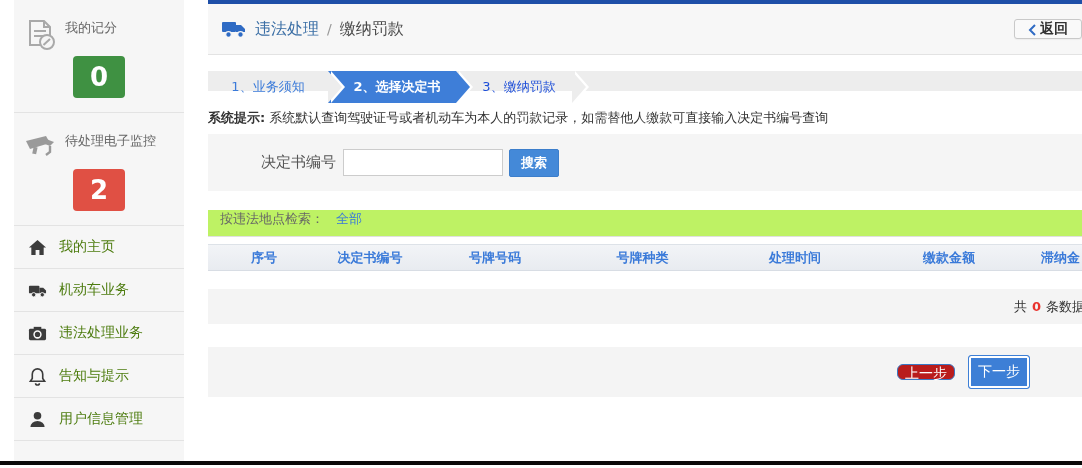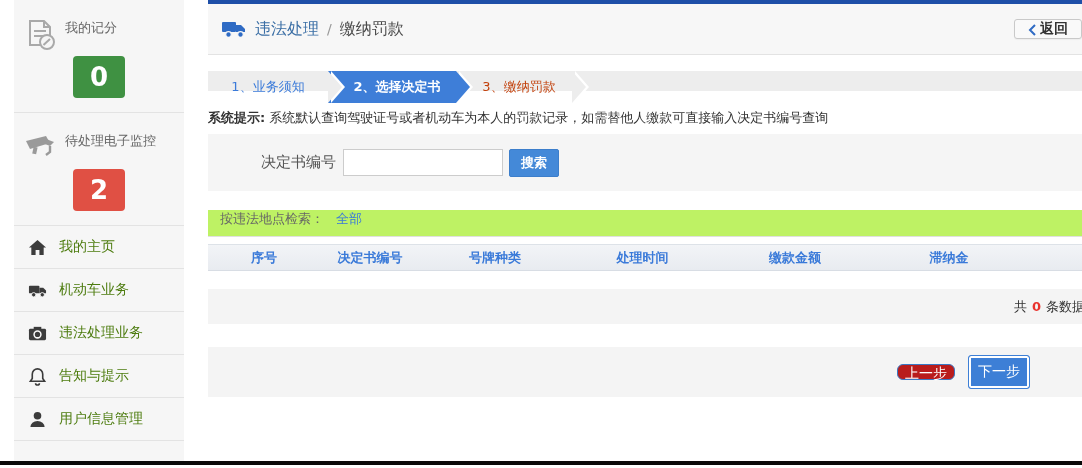--- a/index.html
+++ b/index.html
@@ -41,21 +41,21 @@
   .steps { margin-top:16px; height:20px; background:#ededed; display:flex; position:relative; }
   .step { position:relative; display:flex; align-items:center; justify-content:center;
           font-size:13px; height:32px; cursor:pointer; }
   .step .arrow-gap, .step .arrow-tip { content:""; position:absolute; top:0; width:0; height:0;
           border-top:16px solid transparent; border-bottom:16px solid transparent; }
   .step .arrow-gap { right:-17px; border-left:14px solid #fff; }
   .step .arrow-tip { right:-14px; border-left:14px solid #ededed; }
   .step1 { width:120px; z-index:6; color:#3a7ad9; }
   .step2 { width:128px; z-index:4; background:#3e7ed8; color:#fff; font-weight:bold; padding-left:10px; }
   .step2 .arrow-tip { border-left-color:#3e7ed8; }
-  .step3 { width:116px; z-index:2; color:#c2410c; padding-left:10px; }
+  .step3 { width:116px; z-index:2; color:#1d4ed8; padding-left:10px; }
   .steps-filler { flex:1; background:#ededed; }
 
   
   .notice { margin-top:18px; font-size:13px; color:#333; }
   .notice b { font-weight:bold; }
 
   
   .form-box { margin-top:7px; height:57px; background:#f5f5f5; display:flex; align-items:center; }
   .form-label { margin-left:53px; font-size:15px; color:#555; }
   .form-input { margin-left:7px; width:160px; height:27px; border:1px solid #ccc; background:#fff;
@@ -238,20 +238,21 @@
     </div>
 
     <div class="filter-row">
       <span class="filter-label">按违法地点检索：</span>
       <a class="filter-link">全部</a>
     </div>
 
     <div class="table-head">
       <div class="th">序号</div>
       <div class="th">决定书编号</div>
+      <div class="th">号牌号码</div>
       <div class="th">号牌种类</div>
       <div class="th">处理时间</div>
       <div class="th">缴款金额</div>
       <div class="th">滞纳金</div>
     </div>
 
     <div class="summary-row">
       <span>共</span>
       <span class="count">0</span>
       <span>条数据</span>

